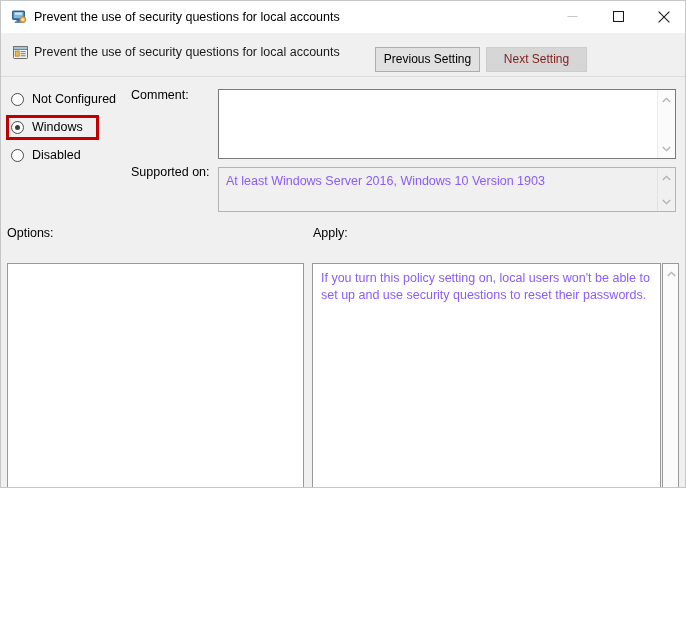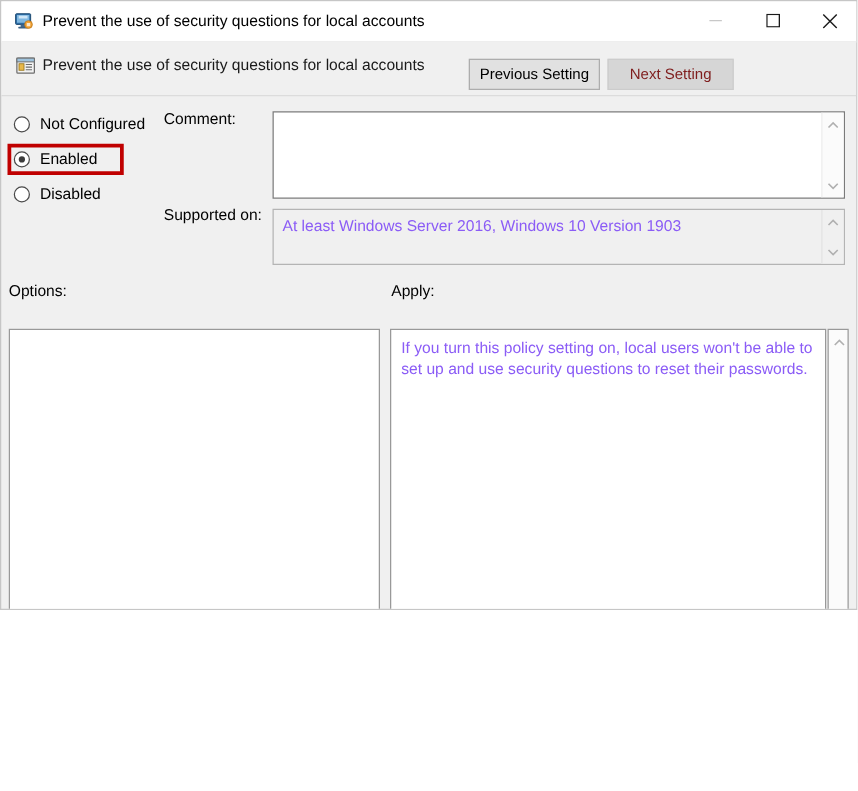--- a/index.html
+++ b/index.html
@@ -325,21 +325,21 @@
   <button class="nav-btn nav-prev">Previous Setting</button>
   <button class="nav-btn nav-next" disabled="">Next Setting</button>
 
   <div class="radio-row radio-notconf">
     <span class="radio-mark"></span>
     <span class="radio-label">Not Configured</span>
   </div>
 
   <div class="radio-row radio-enabled">
     <span class="radio-mark checked"></span>
-    <span class="radio-label">Enabled</span>
+    <span class="radio-label">Windows</span>
   </div>
 
   <div class="radio-row radio-disabled">
     <span class="radio-mark"></span>
     <span class="radio-label">Disabled</span>
   </div>
 
   <div class="hl-enabled"></div>
 
   <div class="fld-label lbl-comment">Comment:</div>

